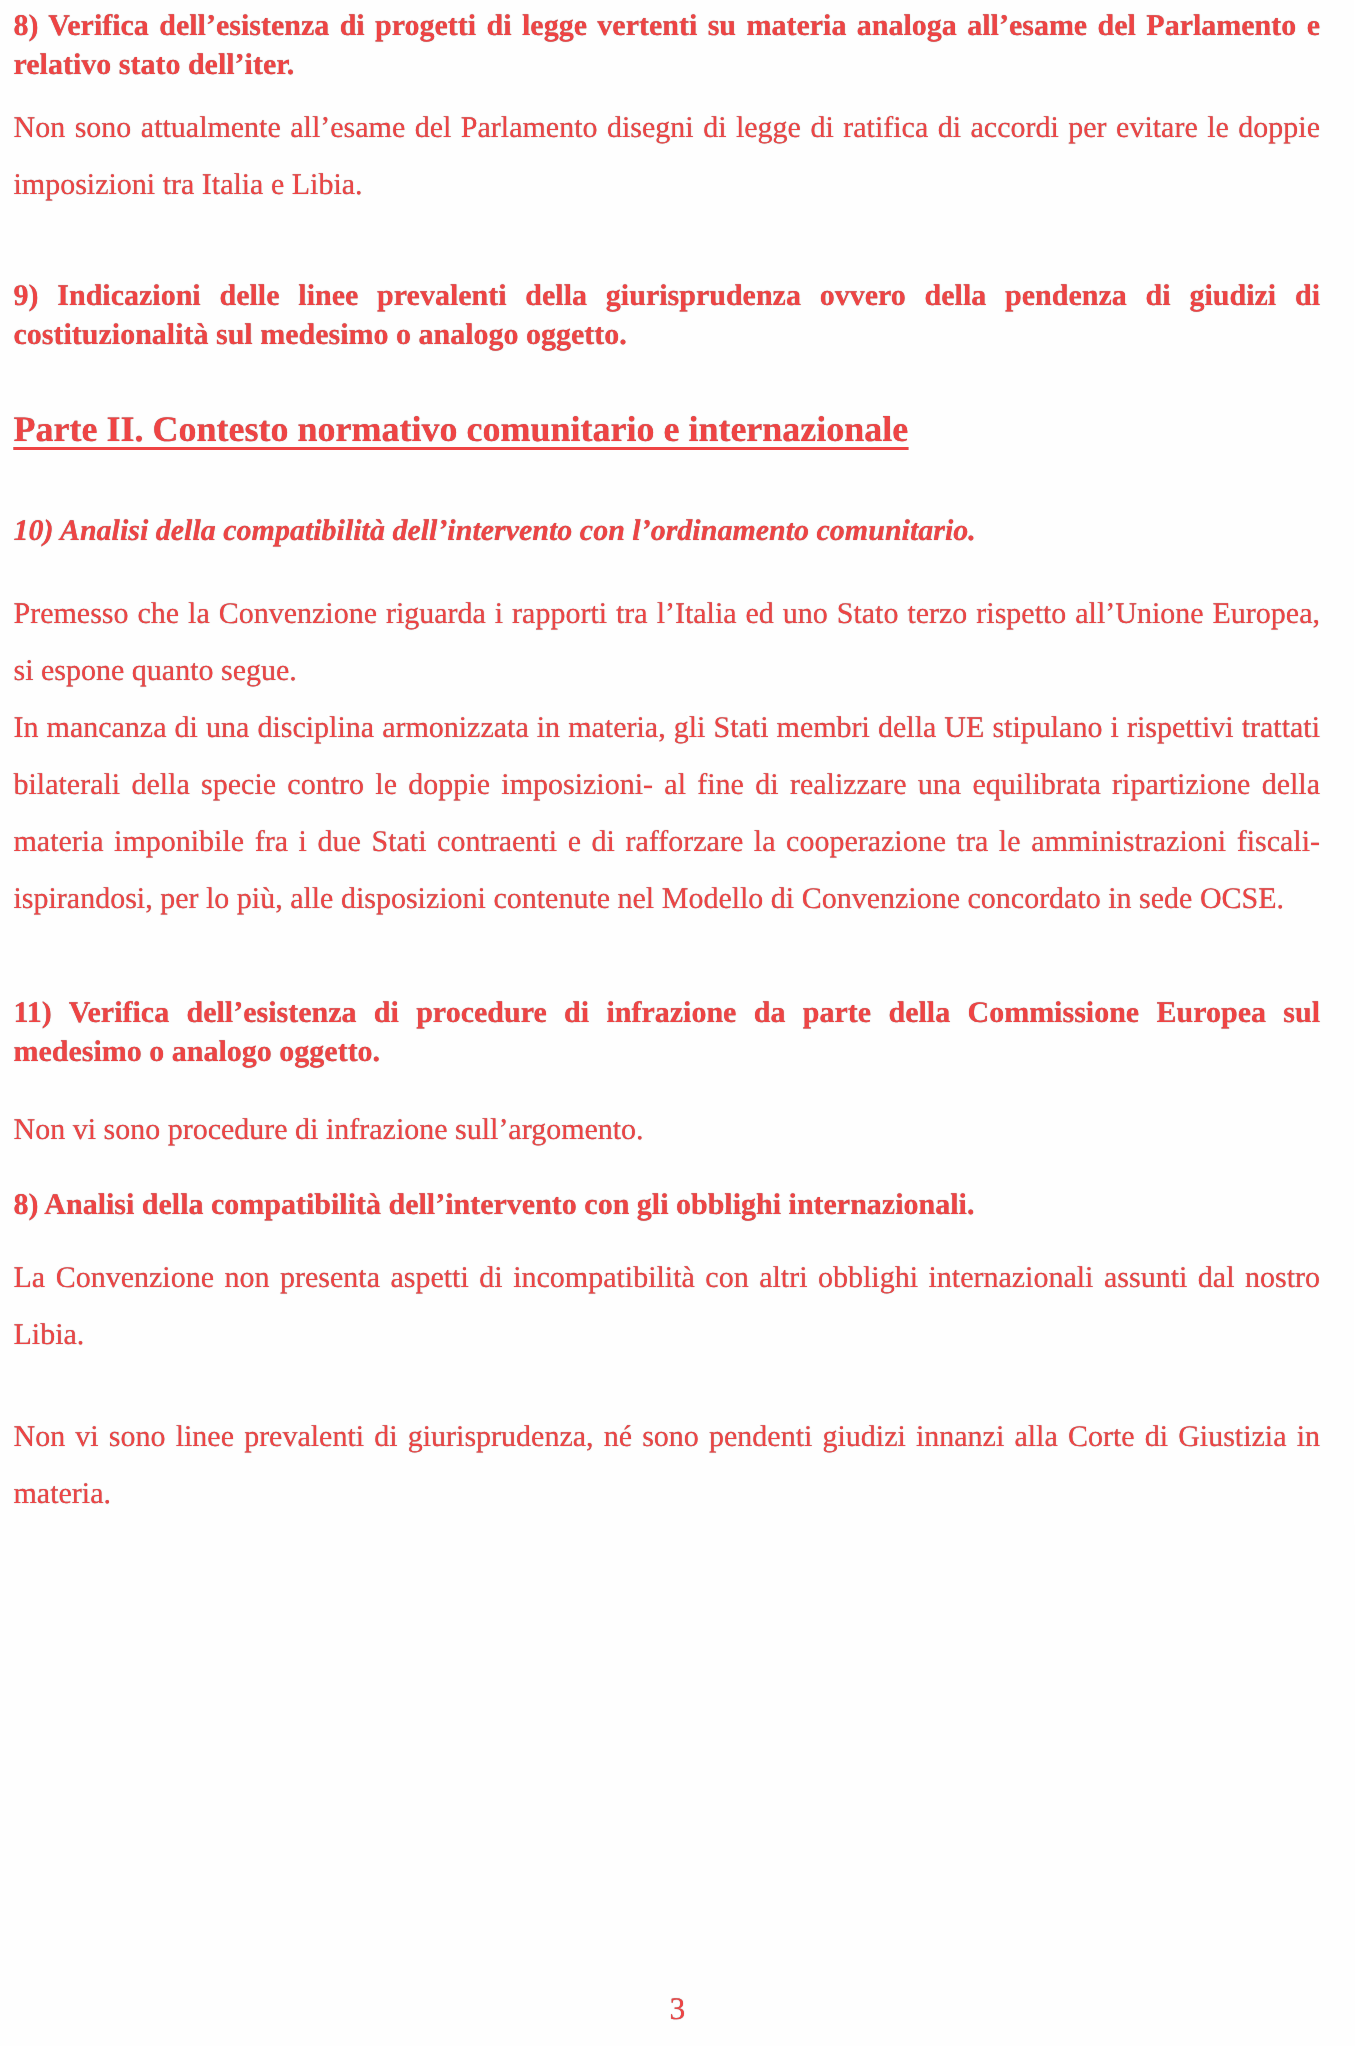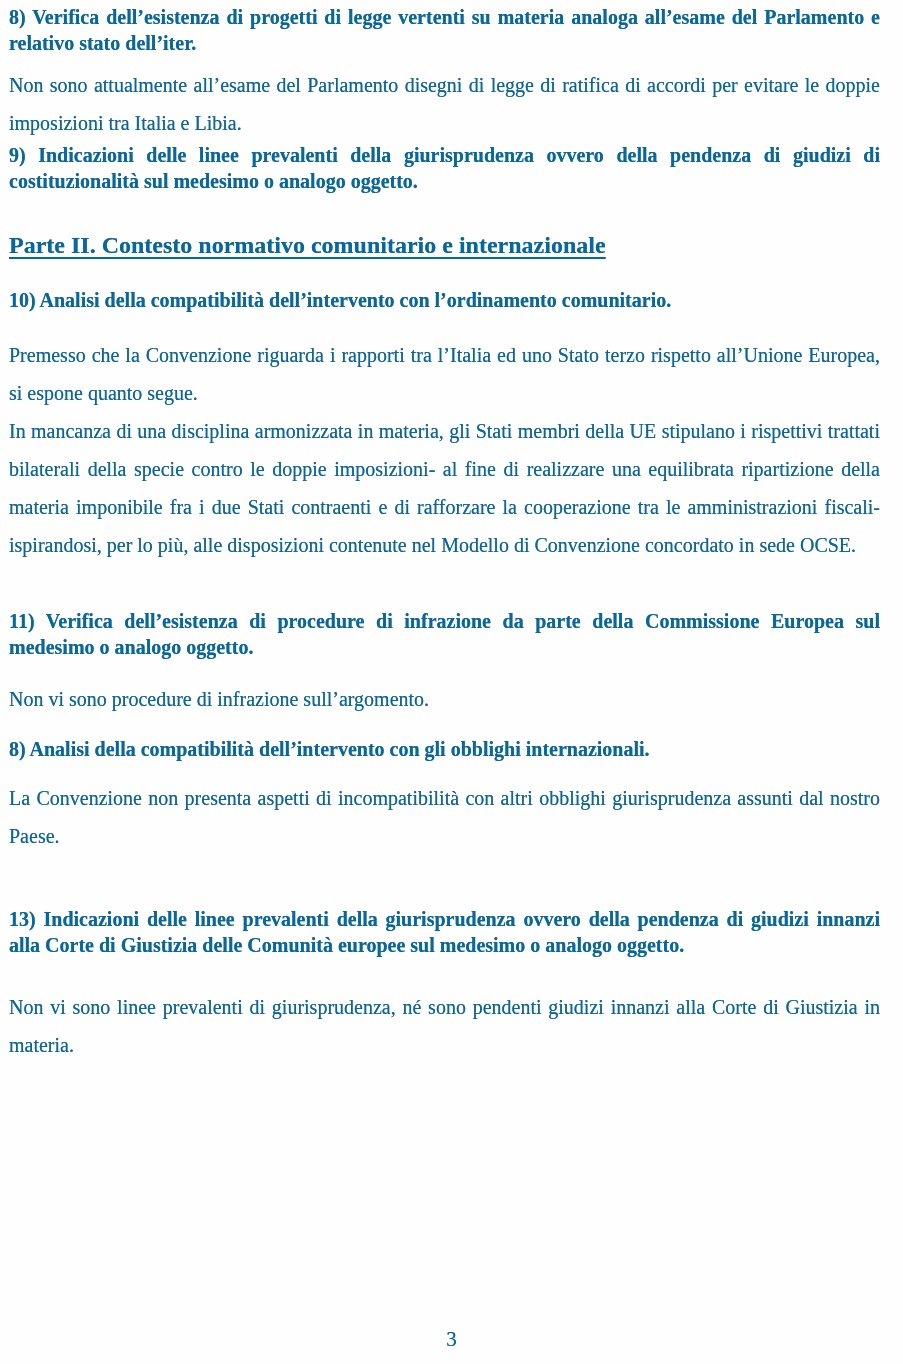--- a/index.html
+++ b/index.html
@@ -6,21 +6,21 @@
     margin: 0;
     padding: 0;
     background: #ffffff;
   }
   .page {
     position: relative;
     width: 903px;
     height: 1364px;
     box-sizing: border-box;
     background: #fefefe;
-    color: #0369a1;
+    color: #ef4444;
     font-family: "Liberation Serif", "DejaVu Serif", serif;
     padding: 2px 23px 0 9px;
     overflow: hidden;
     text-shadow: 0 0 0.6px rgba(20,20,20,0.55);
   }
   .heading {
     margin: 0;
     font-size: 20px;
     font-weight: bold;
     line-height: 26px;
@@ -40,24 +40,24 @@
     line-height: 26px;
     text-align: left;
   }
   .part-heading .underlined {
     text-decoration: underline;
     text-decoration-thickness: 2px;
     text-underline-offset: 4px;
   }
   .mt-h8   { margin-top: 2px; }
   .mt-p8   { margin-top: 10px; }
-  .mt-h9   { }
+  .mt-h9   { margin-top: 42px; }
   .mt-p9   { margin-top: 27px; }
   .mt-part { margin-top: 38px; }
-  .mt-h10  { margin-top: 29px; }
+  .mt-h10  { margin-top: 41px; font-style: italic; }
   .mt-p10a { margin-top: 23px; }
   .mt-h11  { margin-top: 44px; }
   .mt-p11  { margin-top: 20px; }
   .mt-h12  { margin-top: 18px; }
   .mt-p12  { margin-top: 17px; }
   .mt-h13  { margin-top: 51px; }
   .mt-p13  { margin-top: 30px; }
   .page-number {
     position: absolute;
     top: 1326px;
@@ -88,21 +88,20 @@
 
   <p class="para">In mancanza di una disciplina armonizzata in materia, gli Stati membri della UE stipulano i rispettivi trattati bilaterali della specie contro le doppie imposizioni- al fine di realizzare una equilibrata ripartizione della materia imponibile fra i due Stati contraenti e di rafforzare la cooperazione tra le amministrazioni fiscali- ispirandosi, per lo più, alle disposizioni contenute nel Modello di Convenzione concordato in sede OCSE.</p>
 
 
   <h2 class="heading mt-h11">11) Verifica dell’esistenza di procedure di infrazione da parte della Commissione Europea sul medesimo o analogo oggetto.</h2>
 
   <p class="para mt-p11">Non vi sono procedure di infrazione sull’argomento.</p>
 
   <h2 class="heading mt-h12">8) Analisi della compatibilità dell’intervento con gli obblighi internazionali.</h2>
 
-  <p class="para mt-p12">La Convenzione non presenta aspetti di incompatibilità con altri obblighi giurisprudenza assunti dal nostro Paese.</p>
+  <p class="para mt-p12">La Convenzione non presenta aspetti di incompatibilità con altri obblighi internazionali assunti dal nostro Libia.</p>
 
-  <h2 class="heading mt-h13">13) Indicazioni delle linee prevalenti della giurisprudenza ovvero della pendenza di giudizi innanzi alla Corte di Giustizia delle Comunità europee sul medesimo o analogo oggetto.</h2>
 
   <p class="para mt-p13">Non vi sono linee prevalenti di giurisprudenza, né sono pendenti giudizi innanzi alla Corte di Giustizia in materia.</p>
 
   <div class="page-number">3</div>
 
 </div>
 
 </body></html>

